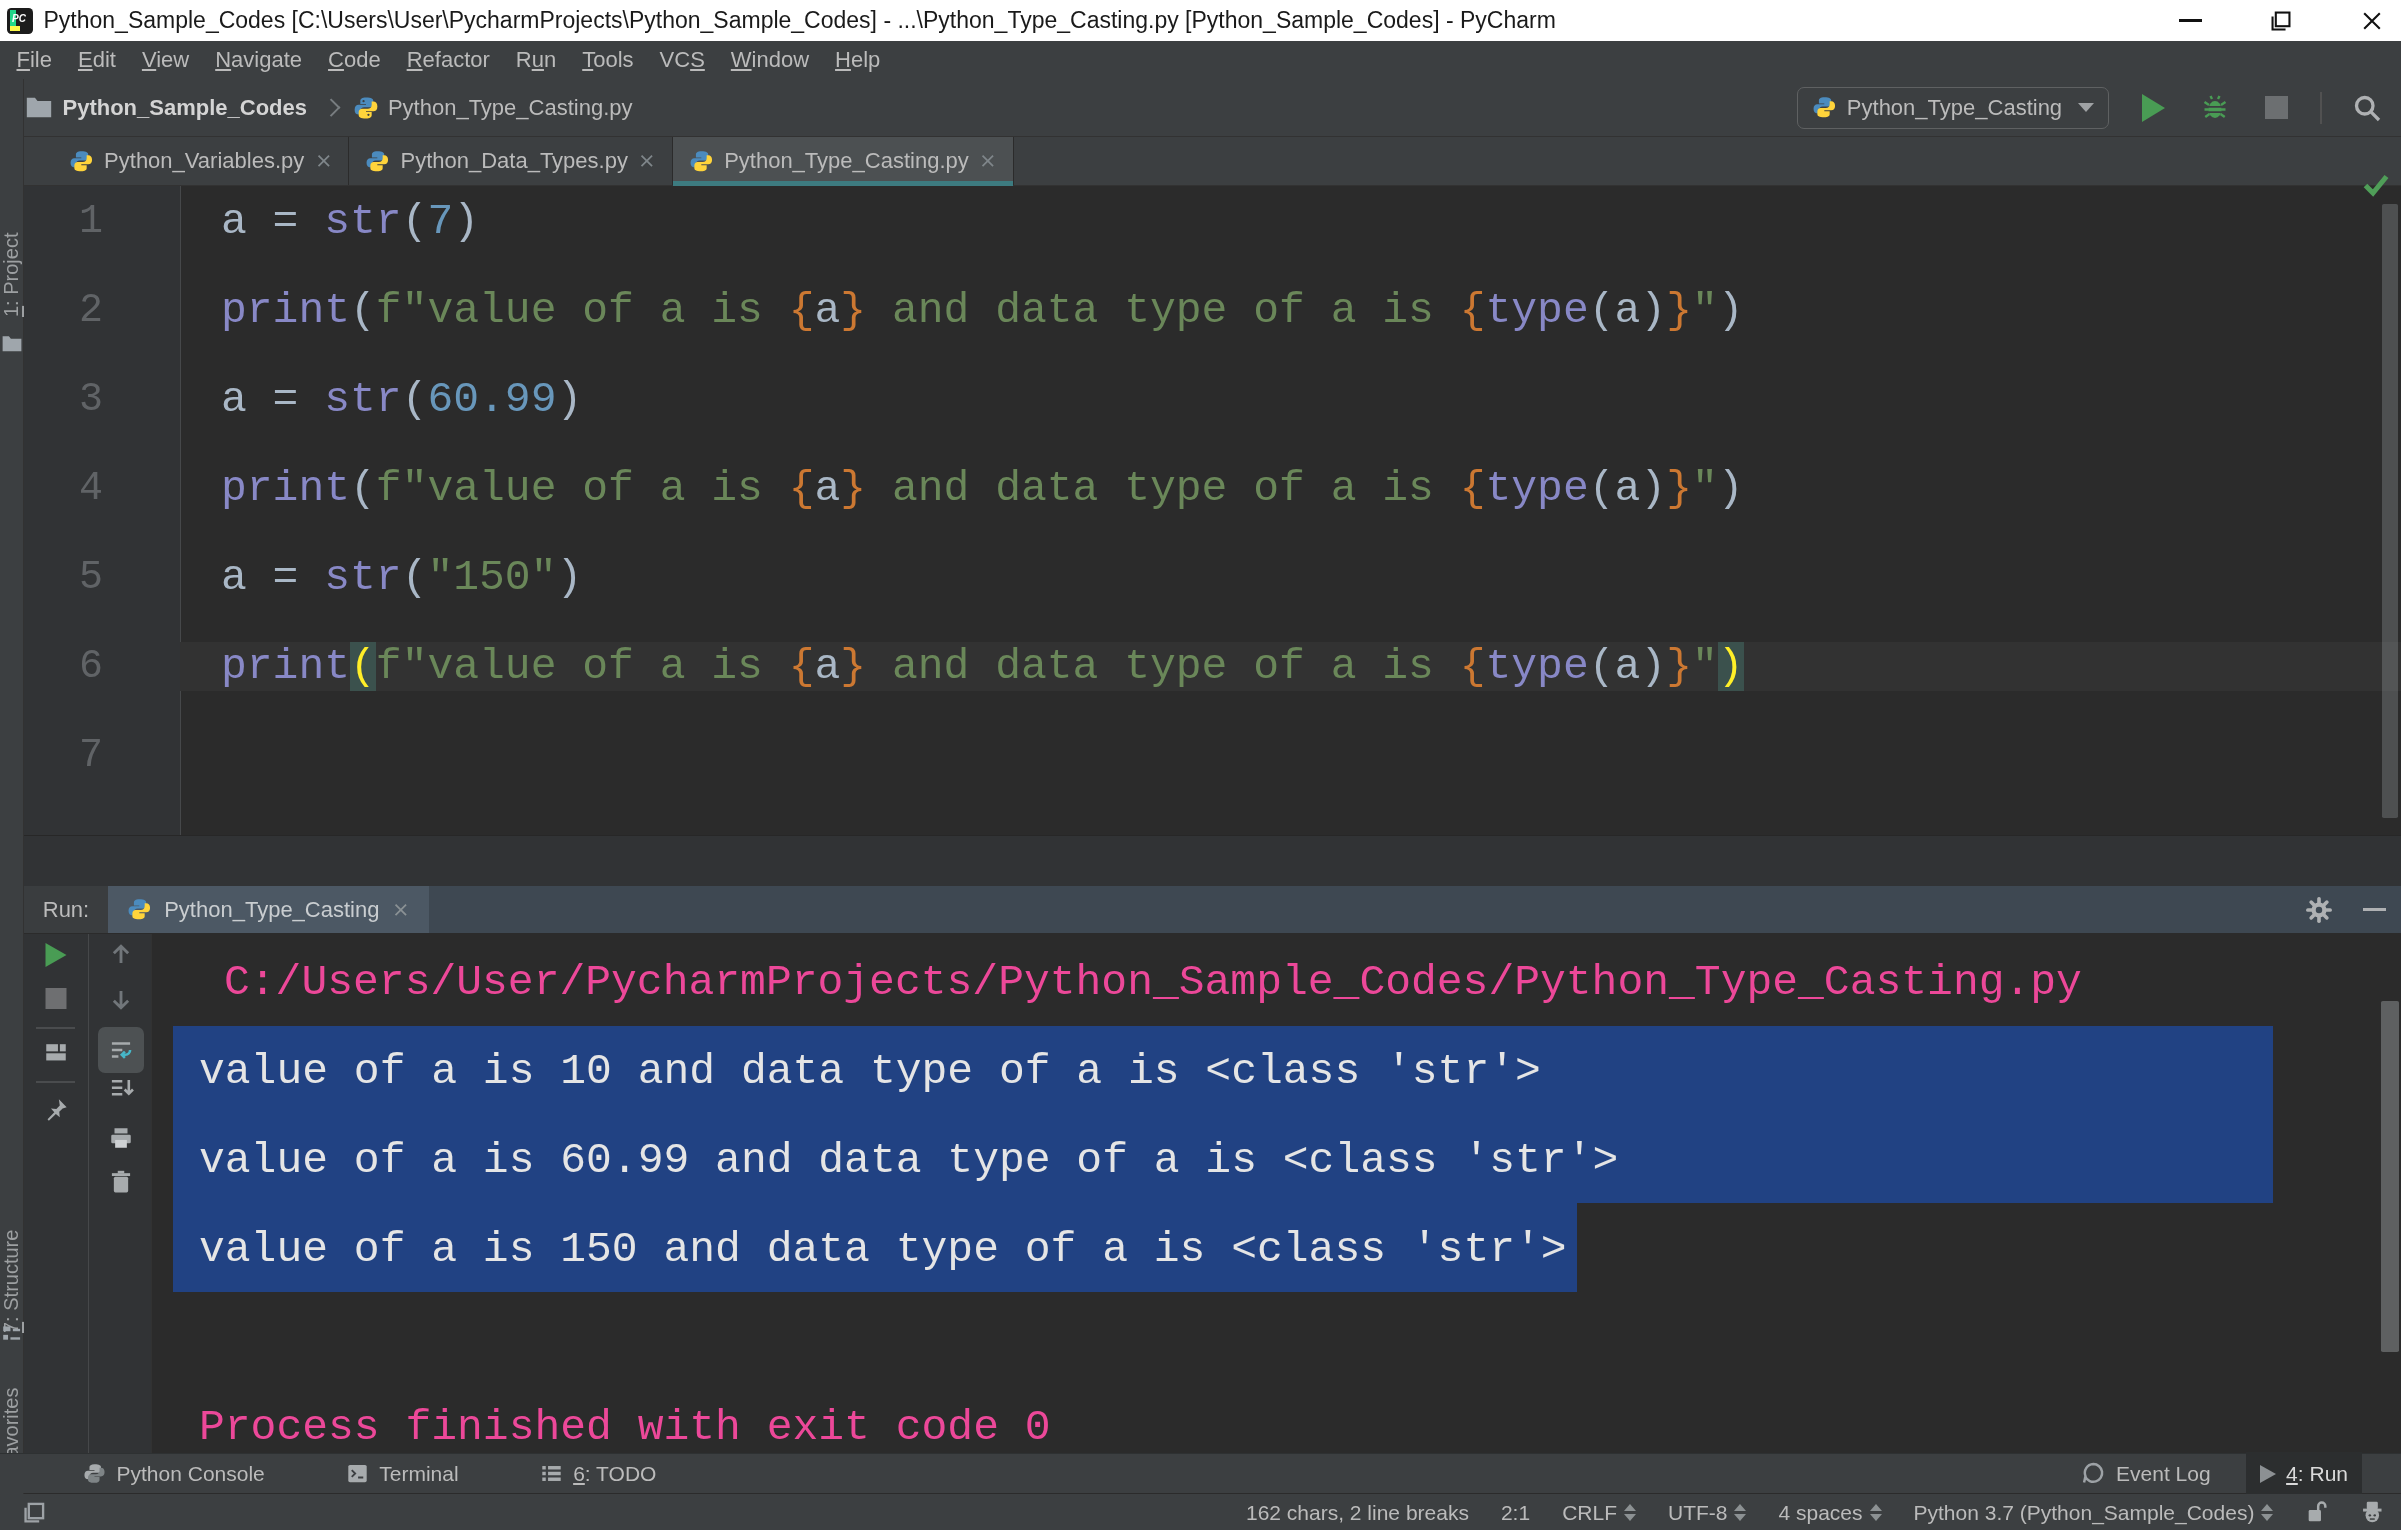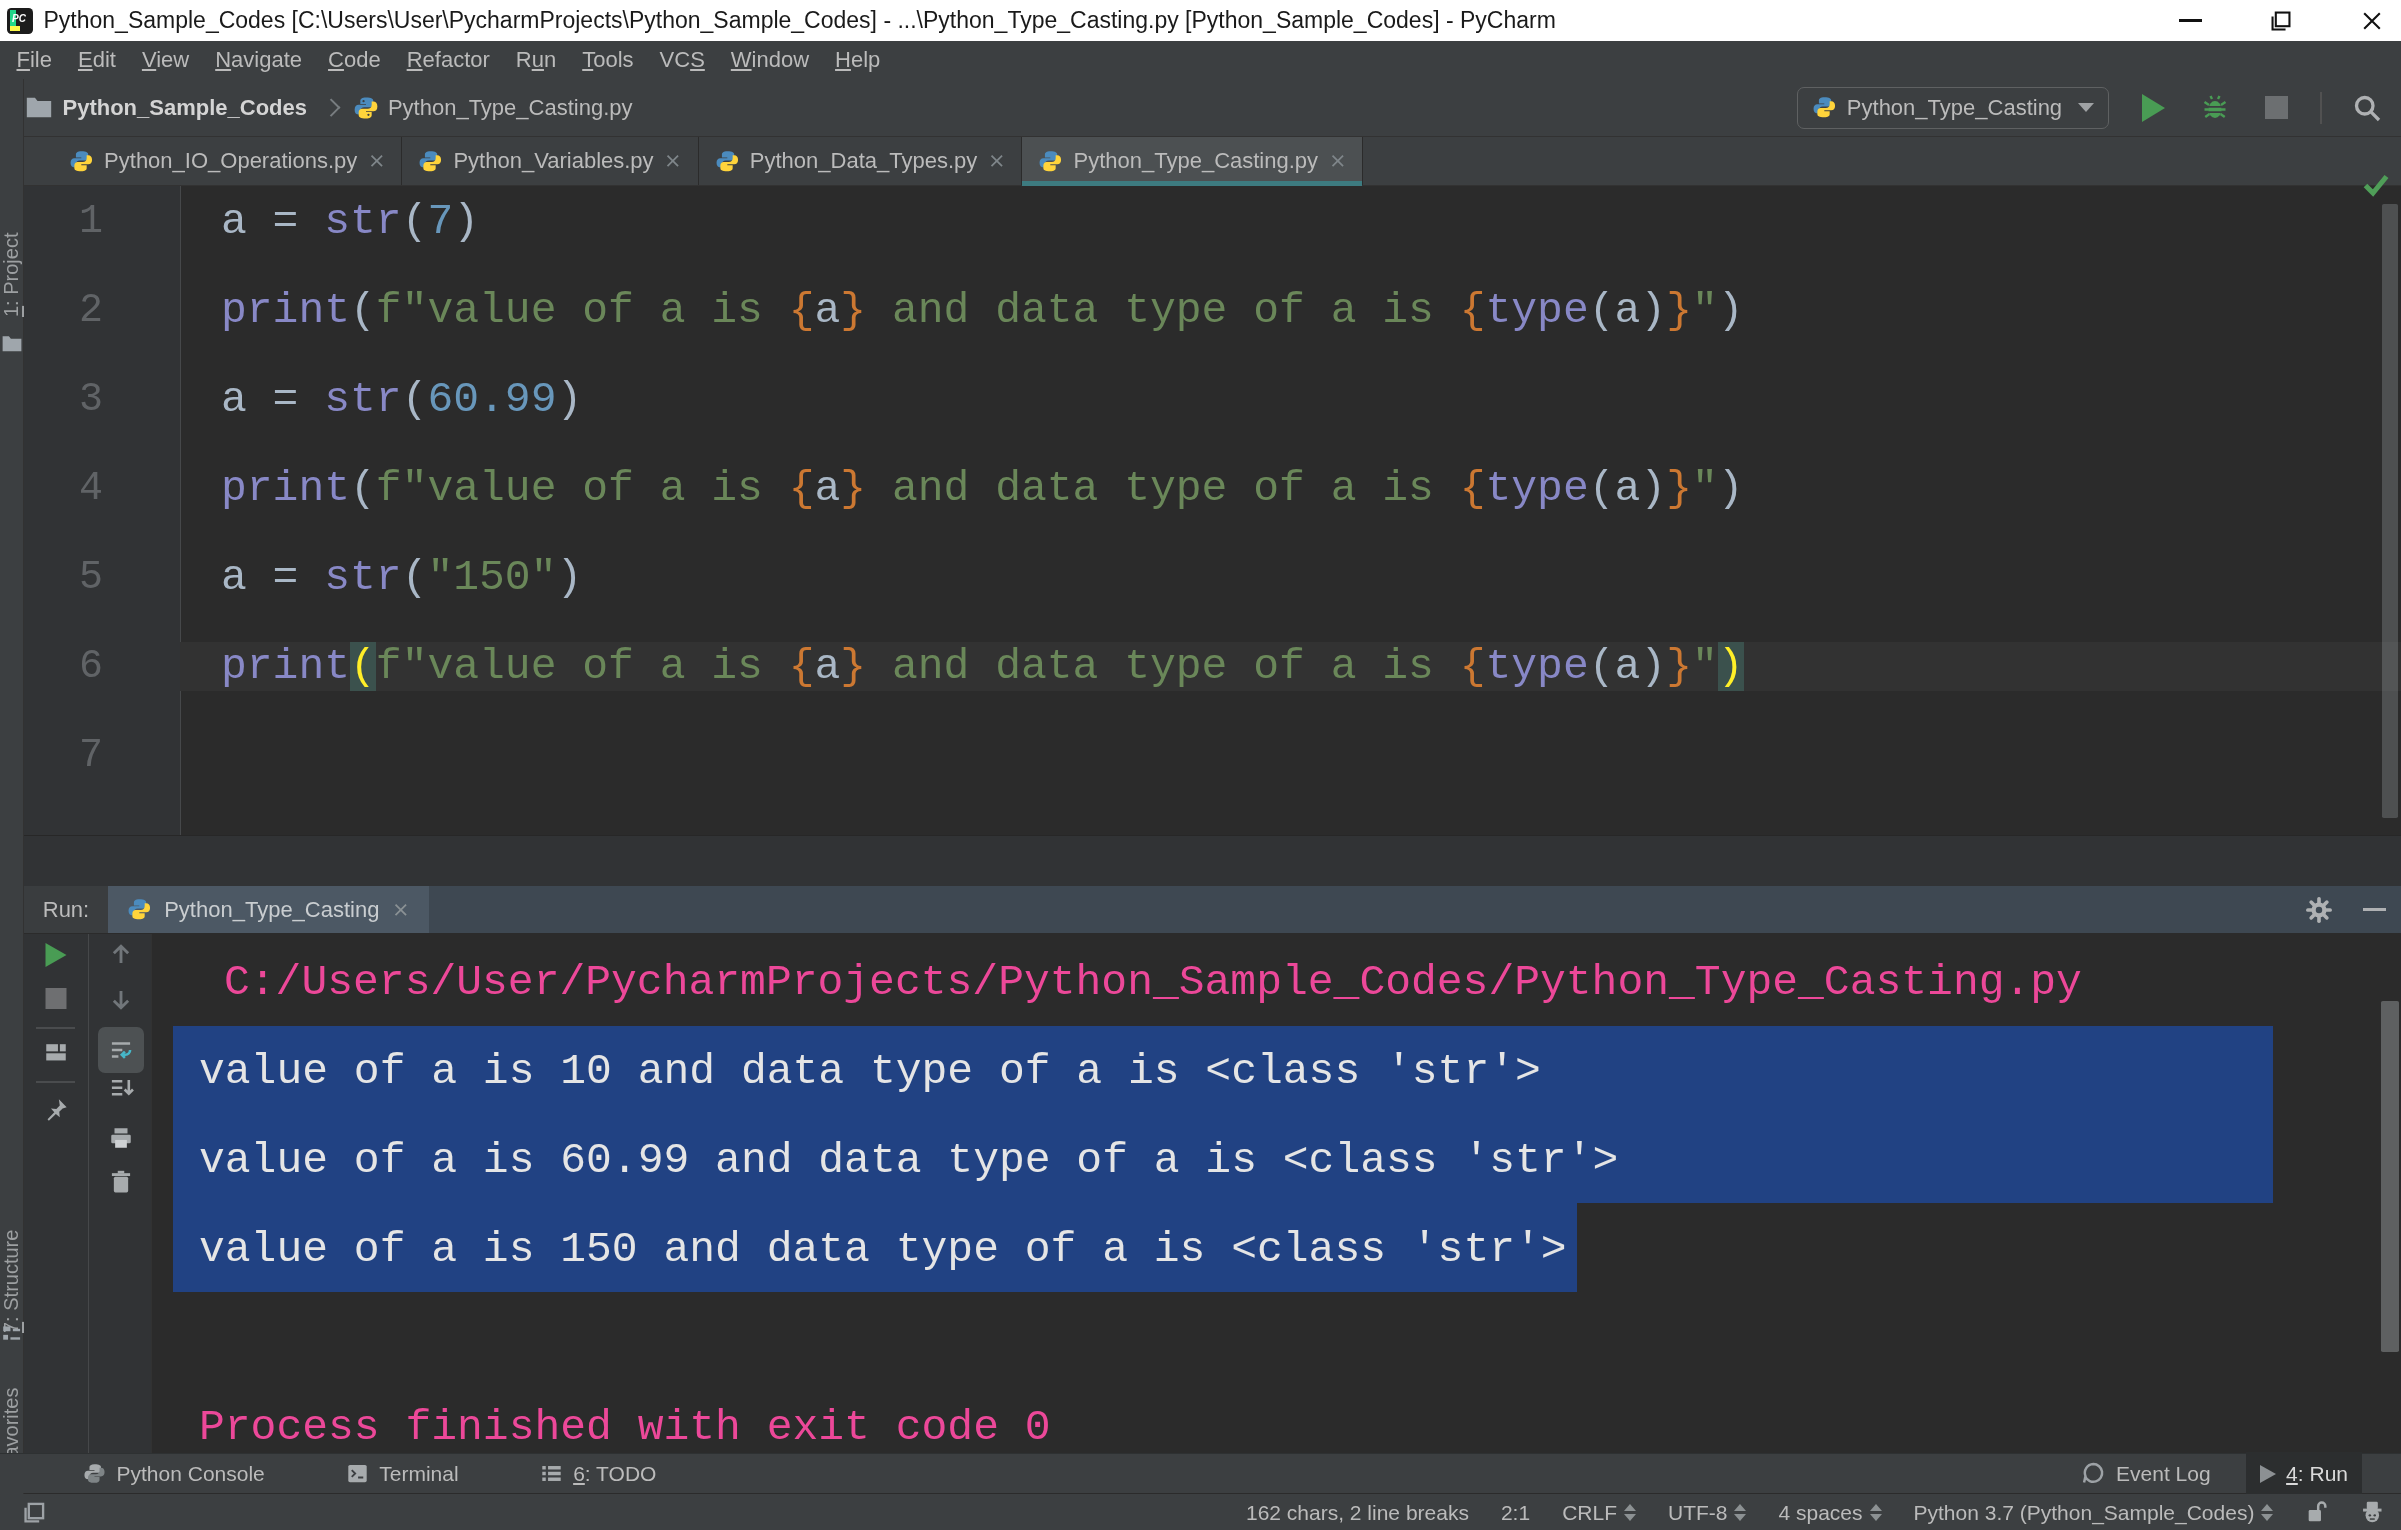--- a/index.html
+++ b/index.html
@@ -208,34 +208,20 @@
   </div>
 
   <div class="abs tabstrip">
     <div class="etab">
       <span>
           <svg width="24.6" height="24.6" viewBox="0 0 32 32">
             <path fill="#4B8BBE" d="M16 3c-5 0-7 2-7 4v4h7v1H7c-3 0-5 2-5 6s2 6 5 6h2v-4c0-3 2-5 5-5h7c2 0 4-2 4-4V7c0-2-2-4-9-4z"></path>
             <path fill="#FFD43B" d="M16 29c5 0 7-2 7-4v-4h-7v-1h9c3 0 5-2 5-6s-2-6-5-6h-2v4c0 3-2 5-5 5h-7c-2 0-4 2-4 4v4c0 2 2 4 9 4z"></path>
           </svg>
         </span>
-      <span class="lbl">Python_IO_Operations.py</span>
-      <span>
-          <svg width="17.6" height="17.6" viewBox="0 0 20 20" stroke="#7F868A" stroke-width="2">
-            <path d="M4 4l12 12M16 4L4 16"></path>
-          </svg>
-        </span>
-    </div>
-    <div class="etab">
-      <span>
-          <svg width="24.6" height="24.6" viewBox="0 0 32 32">
-            <path fill="#4B8BBE" d="M16 3c-5 0-7 2-7 4v4h7v1H7c-3 0-5 2-5 6s2 6 5 6h2v-4c0-3 2-5 5-5h7c2 0 4-2 4-4V7c0-2-2-4-9-4z"></path>
-            <path fill="#FFD43B" d="M16 29c5 0 7-2 7-4v-4h-7v-1h9c3 0 5-2 5-6s-2-6-5-6h-2v4c0 3-2 5-5 5h-7c-2 0-4 2-4 4v4c0 2 2 4 9 4z"></path>
-          </svg>
-        </span>
       <span class="lbl">Python_Variables.py</span>
       <span>
           <svg width="17.6" height="17.6" viewBox="0 0 20 20" stroke="#7F868A" stroke-width="2">
             <path d="M4 4l12 12M16 4L4 16"></path>
           </svg>
         </span>
     </div>
     <div class="etab">
       <span>
           <svg width="24.6" height="24.6" viewBox="0 0 32 32">

